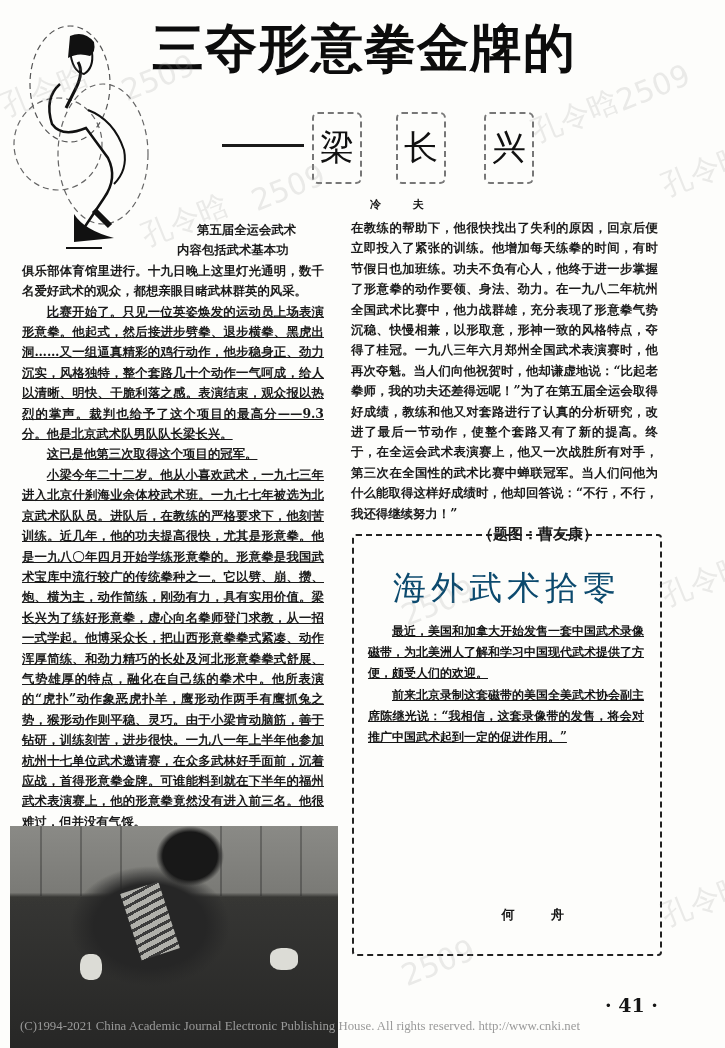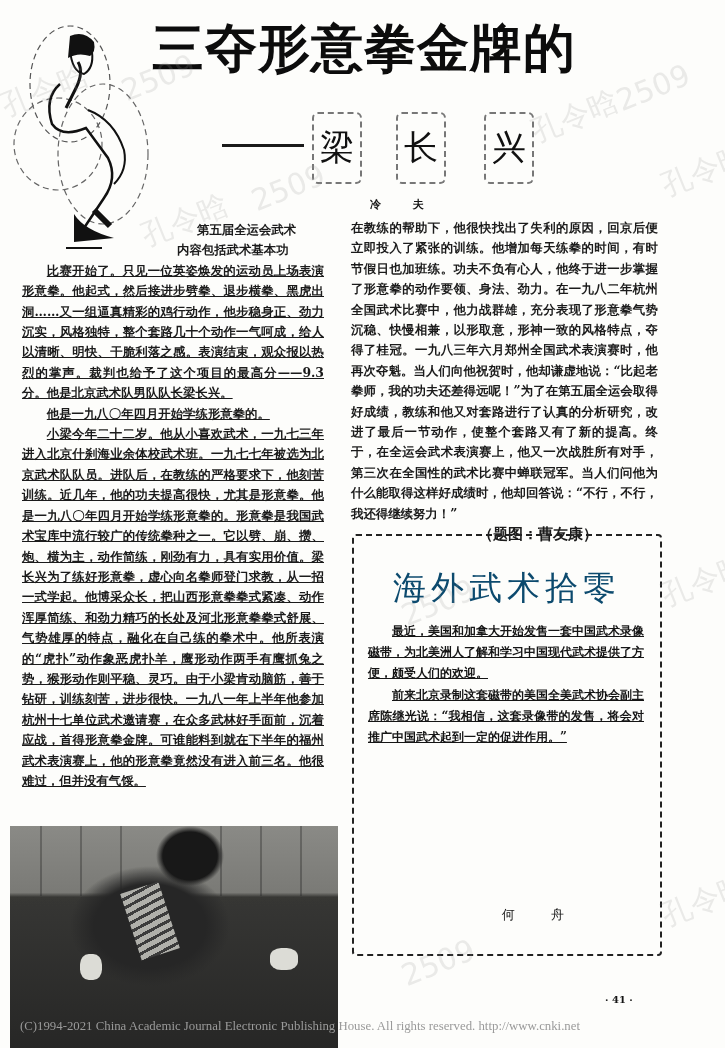--- a/index.html
+++ b/index.html
@@ -46,22 +46,22 @@
   .box {
     left: 352px; top: 534px; width: 306px; height: 418px;
     border: 2px dashed #222; border-radius: 4px;
   }
   .box-title {
     position: absolute; left: 0; right: 0; top: 30px; text-align: center;
     font-size: 33px; letter-spacing: 5px; font-weight: normal; color: #0c4a6e;
   }
   .box-body { position: absolute; left: 14px; top: 85px; width: 276px; font-size: 12px; line-height: 21.2px; font-weight: bold; text-align: justify; }
   .box-body p { margin: 0; }
-  .box-author { position: absolute; right: 80px; bottom: 30px; font-size: 13px; font-weight: normal; letter-spacing: 16px; }
-  .page-num { left: 605px; top: 994px; font-size: 10px; font-weight: bold; }
+  .box-author { position: absolute; right: 80px; bottom: 30px; font-size: 13px; font-weight: bold; letter-spacing: 16px; }
+  .page-num { left: 605px; top: 994px; font-size: 19px; font-weight: bold; }
   .copyright { left: 20px; top: 1019px; font-size: 12.8px; color: #9a9a9a; white-space: nowrap; font-family: "Liberation Serif", serif; }
   .watermark { color: rgba(150,150,150,0.18); font-size: 30px; transform: rotate(-22deg); white-space: nowrap; font-family: "DejaVu Sans", sans-serif; }
 </style>
 </head>
 <body>
 
 <svg class="abs figure" viewBox="0 0 150 240">
   <ellipse cx="62" cy="70" rx="40" ry="58" fill="none" stroke="#555" stroke-width="1.2" stroke-dasharray="6 4"></ellipse>
   <ellipse cx="50" cy="130" rx="44" ry="46" fill="none" stroke="#666" stroke-width="1.2" stroke-dasharray="6 4"></ellipse>
   <ellipse cx="95" cy="140" rx="45" ry="70" fill="none" stroke="#666" stroke-width="1.2" stroke-dasharray="6 4"></ellipse>
@@ -78,22 +78,23 @@
 <div class="abs main-title">三夺形意拳金牌的</div>
 <div class="abs dash"></div>
 <div class="abs name-box" style="left:312px;">梁</div>
 <div class="abs name-box" style="left:396px;">长</div>
 <div class="abs name-box" style="left:484px;">兴</div>
 <div class="abs byline">冷 夫</div>
 
 <div class="abs col left-col">
   <p class="first-lines" style="padding-left:175px;">第五届全运会武术</p>
   <p class="first-lines">内容包括武术基本功</p>
+  <p>俱乐部体育馆里进行。十九日晚上这里灯光通明，数千名爱好武术的观众，都想亲眼目睹武林群英的风采。</p>
   <p class="indent">比赛开始了。只见一位英姿焕发的运动员上场表演形意拳。他起式，然后接进步劈拳、退步横拳、黑虎出洞……又一组逼真精彩的鸡行动作，他步稳身正、劲力沉实，风格独特，整个套路几十个动作一气呵成，给人以清晰、明快、干脆利落之感。表演结束，观众报以热烈的掌声。裁判也给予了这个项目的最高分——9.3分。他是北京武术队男队队长梁长兴。</p>
-  <p class="indent">他是一九八〇年四月开始学练形意拳的。</p>
+  <p class="indent">这已是他第三次取得这个项目的冠军。</p>
   <p class="indent">小梁今年二十二岁。他从小喜欢武术，一九七三年进入北京什刹海业余体校武术班。一九七七年被选为北京武术队队员。进队后，在教练的严格要求下，他刻苦训练。近几年，他的功夫提高很快，尤其是形意拳。他是一九八〇年四月开始学练形意拳的。形意拳是我国武术宝库中流行较广的传统拳种之一。它以劈、崩、攒、炮、横为主，动作简练，刚劲有力，具有实用价值。梁长兴为了练好形意拳，虚心向名拳师登门求教，从一招一式学起。他博采众长，把山西形意拳拳式紧凑、动作浑厚简练、和劲力精巧的长处及河北形意拳拳式舒展、气势雄厚的特点，融化在自己练的拳术中。他所表演的“虎扑”动作象恶虎扑羊，鹰形动作两手有鹰抓兔之势，猴形动作则平稳、灵巧。由于小梁肯动脑筋，善于钻研，训练刻苦，进步很快。一九八一年上半年他参加杭州十七单位武术邀请赛，在众多武林好手面前，沉着应战，首得形意拳金牌。可谁能料到就在下半年的福州武术表演赛上，他的形意拳竟然没有进入前三名。他很难过，但并没有气馁。</p>
 </div>
 
 <div class="abs photo">
   <div class="curtain" style="left:30px"></div>
   <div class="curtain" style="left:70px"></div>
   <div class="curtain" style="left:110px"></div>
   <div class="curtain" style="left:210px"></div>
   <div class="curtain" style="left:250px"></div>
   <div class="curtain" style="left:290px"></div>

